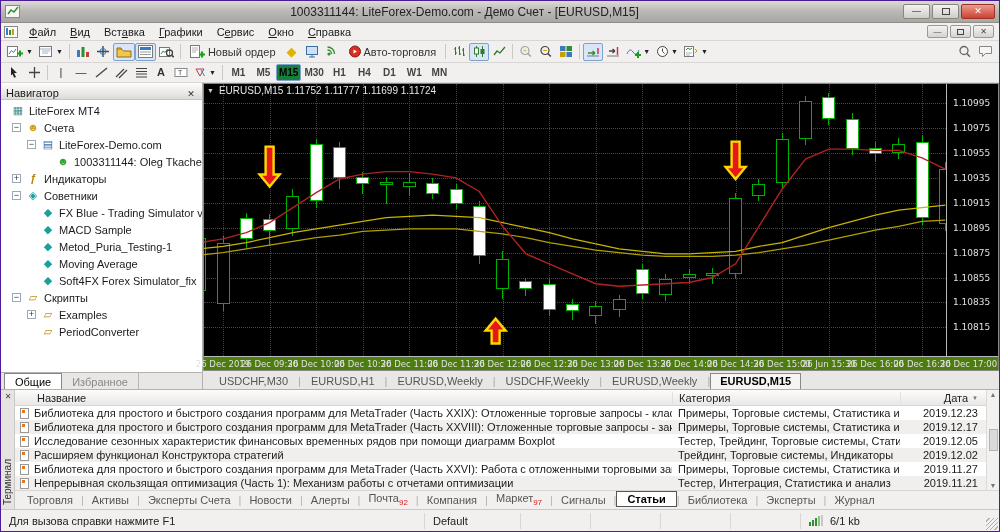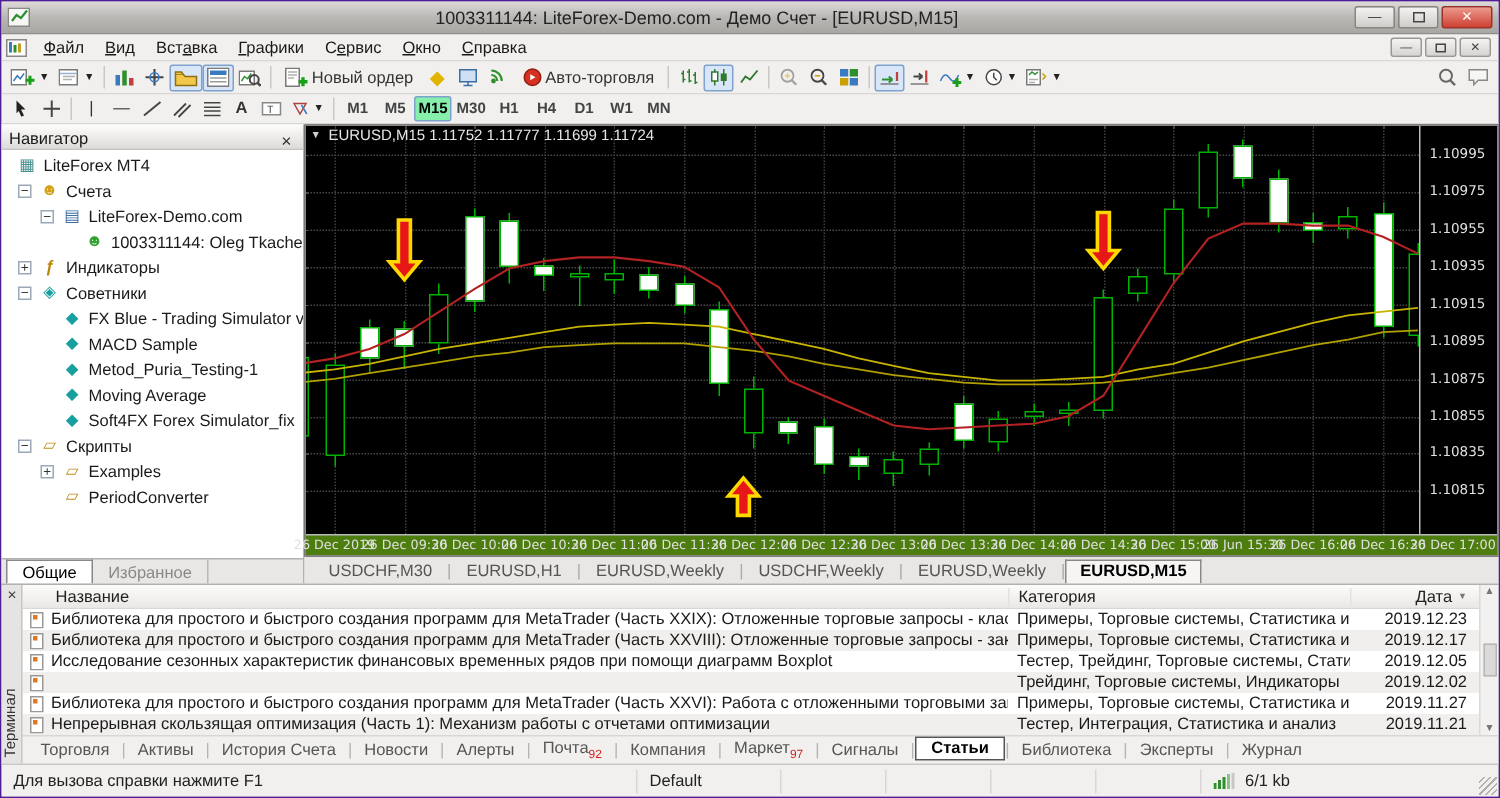--- a/index.html
+++ b/index.html
@@ -22,21 +22,21 @@
 .toolbar{display:flex;align-items:center;background:#f1f0ee;border-bottom:1px solid #d9d7d5;padding:0 3px}
 #toolbar1{height:22px;flex:none}
 #toolbar2{height:20px;flex:none}
 .tbtn{height:18px;min-width:20px;padding:0 2px;display:flex;align-items:center;justify-content:center;border:1px solid transparent;border-radius:2px;color:#333;gap:2px}
 .tbtn.pressed{background:#d8e6f8;border-color:#7da2ce}
 .tbtn.disabled{opacity:.45}
 .tbtn.labeled{padding:0 5px;white-space:nowrap}
 .caret{font-size:7px;color:#222;line-height:7px}
 .tsep{width:1px;height:15px;background:#c9c8c6;margin:0 3px;flex:none}
 .tf{font-size:10px;font-weight:bold;color:#444;min-width:25px;height:17px}
-.tf.pressed{background:#86efac;border-color:#7da2ce;color:#000}
+.tf.pressed{background:#15803d;border-color:#7da2ce;color:#000}
 .spacer{flex:1}
 .glyph{font-size:11px;line-height:11px}
 
 .content{height:306px;flex:none;display:flex;background:#e9e7e5}
 .navigator{width:202px;flex:none;display:flex;flex-direction:column;border-right:1px solid #b3b1af;background:#f1f0ee}
 .nav-header{height:17px;flex:none;background:linear-gradient(#fdfdfc,#dddbd8);border-bottom:1px solid #c6c4c2;display:flex;align-items:flex-end;padding:0 5px}
 .nav-header .x{margin-left:auto;font-size:9px;color:#333;width:12px;text-align:center}
 .nav-tree{flex:1;background:#fff;overflow:hidden;padding-top:2px}
 .trow{height:17px;display:flex;align-items:center;white-space:nowrap;overflow:hidden;position:relative}
 .texp{position:absolute;width:9px;height:9px;border:1px solid #9aa8b8;background:#fff;font-size:9px;line-height:7px;text-align:center;color:#333}
@@ -662,20 +662,21 @@
                 <span class="tname">
                   <span class="doc"></span>
                   <span>Исследование сезонных характеристик финансовых временных рядов при помощи диаграмм Boxplot</span>
                 </span>
                 <span class="tcat">Тестер, Трейдинг, Торговые системы, Статистика и анализ</span>
                 <span class="tdate">2019.12.05</span>
               </div>
               <div class="trowt alt">
                 <span class="tname">
                   <span class="doc"></span>
+                  <span>Расширяем функционал Конструктора стратегий</span>
                 </span>
                 <span class="tcat">Трейдинг, Торговые системы, Индикаторы</span>
                 <span class="tdate">2019.12.02</span>
               </div>
               <div class="trowt">
                 <span class="tname">
                   <span class="doc"></span>
                   <span>Библиотека для простого и быстрого создания программ для MetaTrader (Часть XXVI): Работа с отложенными торговыми запросами - первая реал...</span>
                 </span>
                 <span class="tcat">Примеры, Торговые системы, Статистика и анализ</span>
@@ -695,21 +696,21 @@
           <span>▲</span>
           <span class="sthumb"></span>
           <span>▼</span>
         </div>
       </div>
       <div class="term-tabs" id="term-tabs">
           <span class="ttab">Торговля</span>
           <span class="tdiv">|</span>
           <span class="ttab">Активы</span>
           <span class="tdiv">|</span>
-          <span class="ttab">История Счета</span>
+          <span class="ttab">Эксперты Счета</span>
           <span class="tdiv">|</span>
           <span class="ttab">Новости</span>
           <span class="tdiv">|</span>
           <span class="ttab">Алерты</span>
           <span class="tdiv">|</span>
           <span class="ttab">Почта<span class="badge">92</span></span>
           <span class="tdiv">|</span>
           <span class="ttab">Компания</span>
           <span class="tdiv">|</span>
           <span class="ttab">Маркет<span class="badge">97</span></span>

